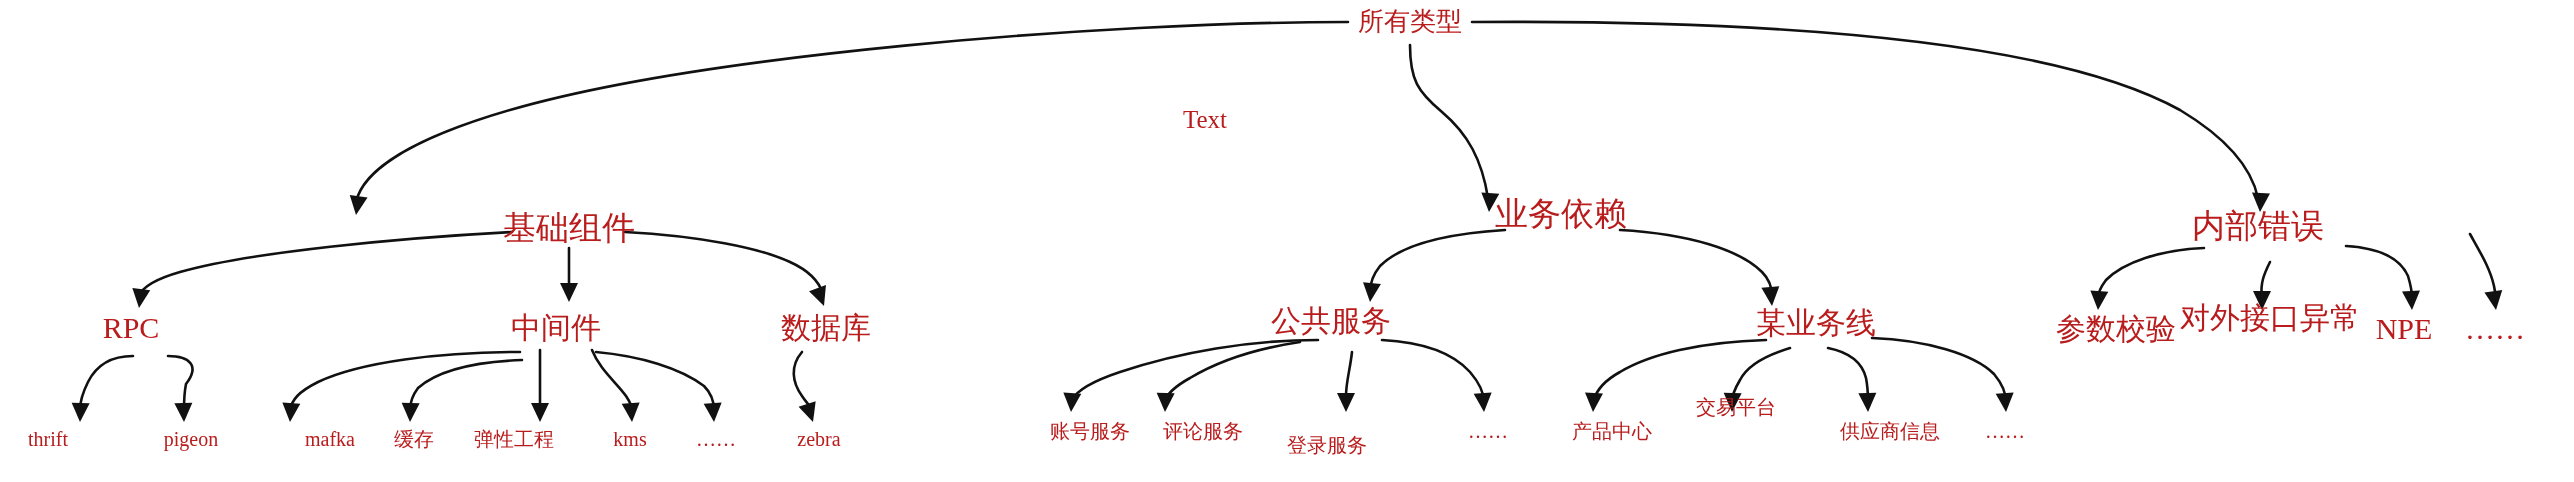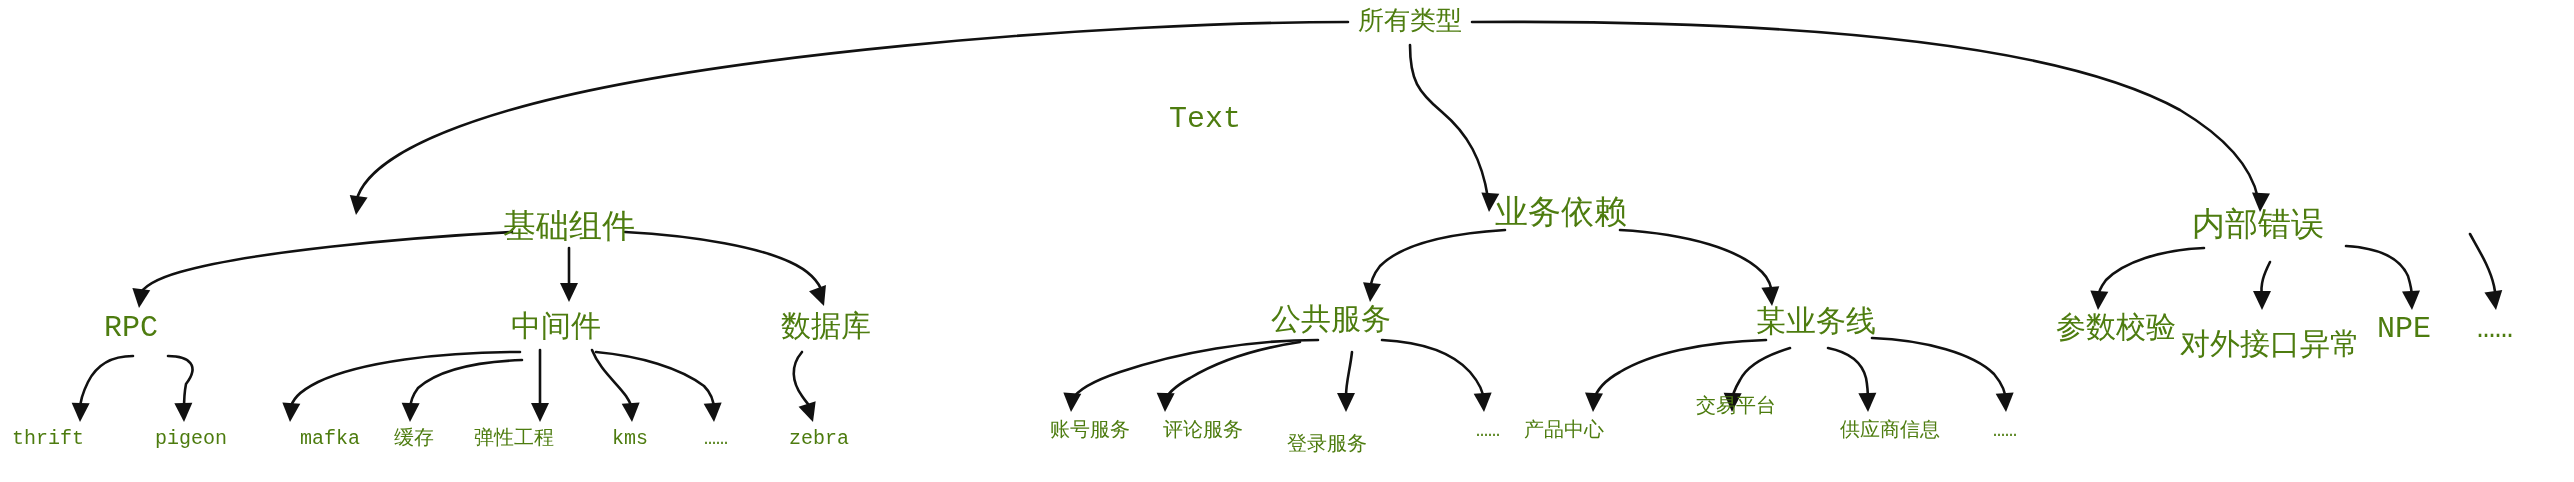--- a/index.html
+++ b/index.html
@@ -31,30 +31,30 @@
     stroke: #111111;
     stroke-width: 2.6;
     stroke-linecap: round;
   }
   svg.edges polygon.arrowhead {
     fill: #111111;
   }
   .node-label {
     position: absolute;
     white-space: nowrap;
-    color: #4d7c0f;
-    font-family: Liberation Mono, monospace;
+    color: #b91c1c;
+    font-family: Liberation Serif, serif;
     line-height: 1;
     transform: translate(-50%, -50%);
   }
   .lvl-root  { font-size: 26px; }
   .lvl-2     { font-size: 33px; }
   .lvl-3     { font-size: 30px; }
   .lvl-leaf  { font-size: 20px; }
-  .note-text { font-size: 30px; }
+  .note-text { font-size: 25px; }
 </style>
 </head>
 <body>
 
 <div id="diagram-root">
   <svg class="edges" viewBox="0 0 2574 482" preserveAspectRatio="none" id="edge-svg">
       <path class="edge" d="M 1348 22 C 1100 22 700 55 510 110 C 400 142 362 175 356 202"></path>
       <polygon class="arrowhead" points="347,196 365,196 356,215" transform="rotate(8 356 215)"></polygon>
       <path class="edge" d="M 1410 45 C 1410 80 1418 92 1442 112 C 1468 134 1482 160 1488 198"></path>
       <polygon class="arrowhead" points="1480,193 1498,193 1489,212" transform="rotate(4 1489 212)"></polygon>
@@ -116,33 +116,33 @@
       <div class="node-label note-text" style="left: 1205px; top: 119px;">Text</div>
       <div class="node-label lvl-2" style="left: 569px; top: 228px;">基础组件</div>
       <div class="node-label lvl-2" style="left: 1561px; top: 214px;">业务依赖</div>
       <div class="node-label lvl-2" style="left: 2258px; top: 226px;">内部错误</div>
       <div class="node-label lvl-3" style="left: 131px; top: 328px;">RPC</div>
       <div class="node-label lvl-3" style="left: 556px; top: 328px;">中间件</div>
       <div class="node-label lvl-3" style="left: 826px; top: 328px;">数据库</div>
       <div class="node-label lvl-3" style="left: 1331px; top: 321px;">公共服务</div>
       <div class="node-label lvl-3" style="left: 1816px; top: 323px;">某业务线</div>
       <div class="node-label lvl-3" style="left: 2116px; top: 329px;">参数校验</div>
-      <div class="node-label lvl-3" style="left: 2270px; top: 346px;">对外接口异常</div>
+      <div class="node-label lvl-3" style="left: 2270px; top: 318px;">对外接口异常</div>
       <div class="node-label lvl-3" style="left: 2404px; top: 329px;">NPE</div>
       <div class="node-label lvl-3" style="left: 2495px; top: 329px;">……</div>
       <div class="node-label lvl-leaf" style="left: 48px; top: 439px;">thrift</div>
       <div class="node-label lvl-leaf" style="left: 191px; top: 439px;">pigeon</div>
       <div class="node-label lvl-leaf" style="left: 316px; top: 439px; margin-left: 14px;">mafka</div>
       <div class="node-label lvl-leaf" style="left: 414px; top: 439px;">缓存</div>
       <div class="node-label lvl-leaf" style="left: 514px; top: 439px;">弹性工程</div>
       <div class="node-label lvl-leaf" style="left: 630px; top: 439px;">kms</div>
       <div class="node-label lvl-leaf" style="left: 716px; top: 439px;">……</div>
       <div class="node-label lvl-leaf" style="left: 819px; top: 439px;">zebra</div>
       <div class="node-label lvl-leaf" style="left: 1090px; top: 431px;">账号服务</div>
       <div class="node-label lvl-leaf" style="left: 1203px; top: 431px;">评论服务</div>
       <div class="node-label lvl-leaf" style="left: 1327px; top: 445px; text-align: right;">登录服务</div>
       <div class="node-label lvl-leaf" style="left: 1488px; top: 431px;">……</div>
-      <div class="node-label lvl-leaf" style="left: 1564px; top: 431px;">产品中心</div>
+      <div class="node-label lvl-leaf" style="left: 1612px; top: 431px;">产品中心</div>
       <div class="node-label lvl-leaf" style="left: 1736px; top: 407px;">交易平台</div>
       <div class="node-label lvl-leaf" style="left: 1890px; top: 431px;">供应商信息</div>
       <div class="node-label lvl-leaf" style="left: 2005px; top: 431px;">……</div>
     </div>
 </div>
 
 </body></html>

